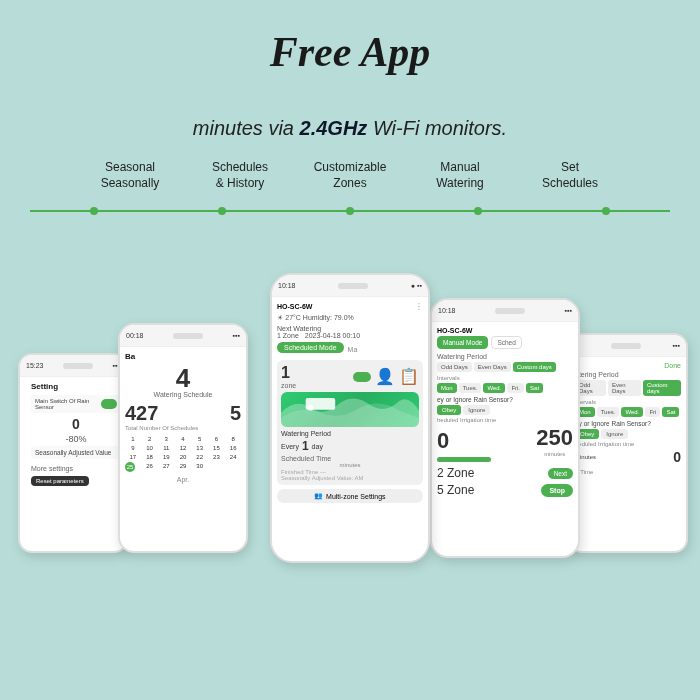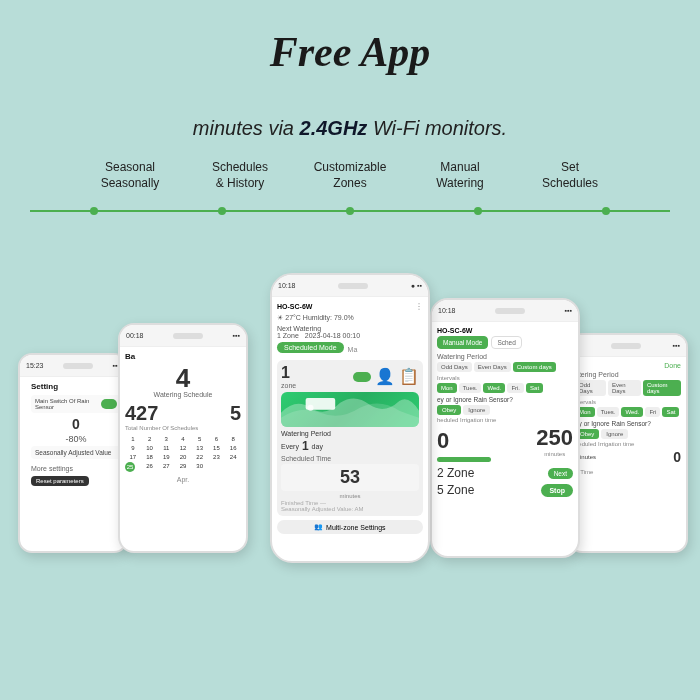--- a/index.html
+++ b/index.html
@@ -732,21 +732,20 @@
           </div>
           <div class="period-row">
             <span>Watering Period</span>
           </div>
           <div class="period-row">
             <span>Every</span>
             <span class="period-num">1</span>
             <span>day</span>
           </div>
           <div style="font-size:7px;color:#666;">Scheduled Time</div>
-          <div class="minutes-display">53</div>
           <div class="minutes-label">minutes</div>
           <div style="font-size:6px;color:#aaa;margin-top:1px;">Finished Time —</div>
           <div style="font-size:6px;color:#aaa;">Seasonally Adjusted Value: AM</div>
         </div>
         <div class="multi-zones-btn">
           <span>👥</span>
           <span>Multi-zone Settings</span>
         </div>
       </div>
     </div>

